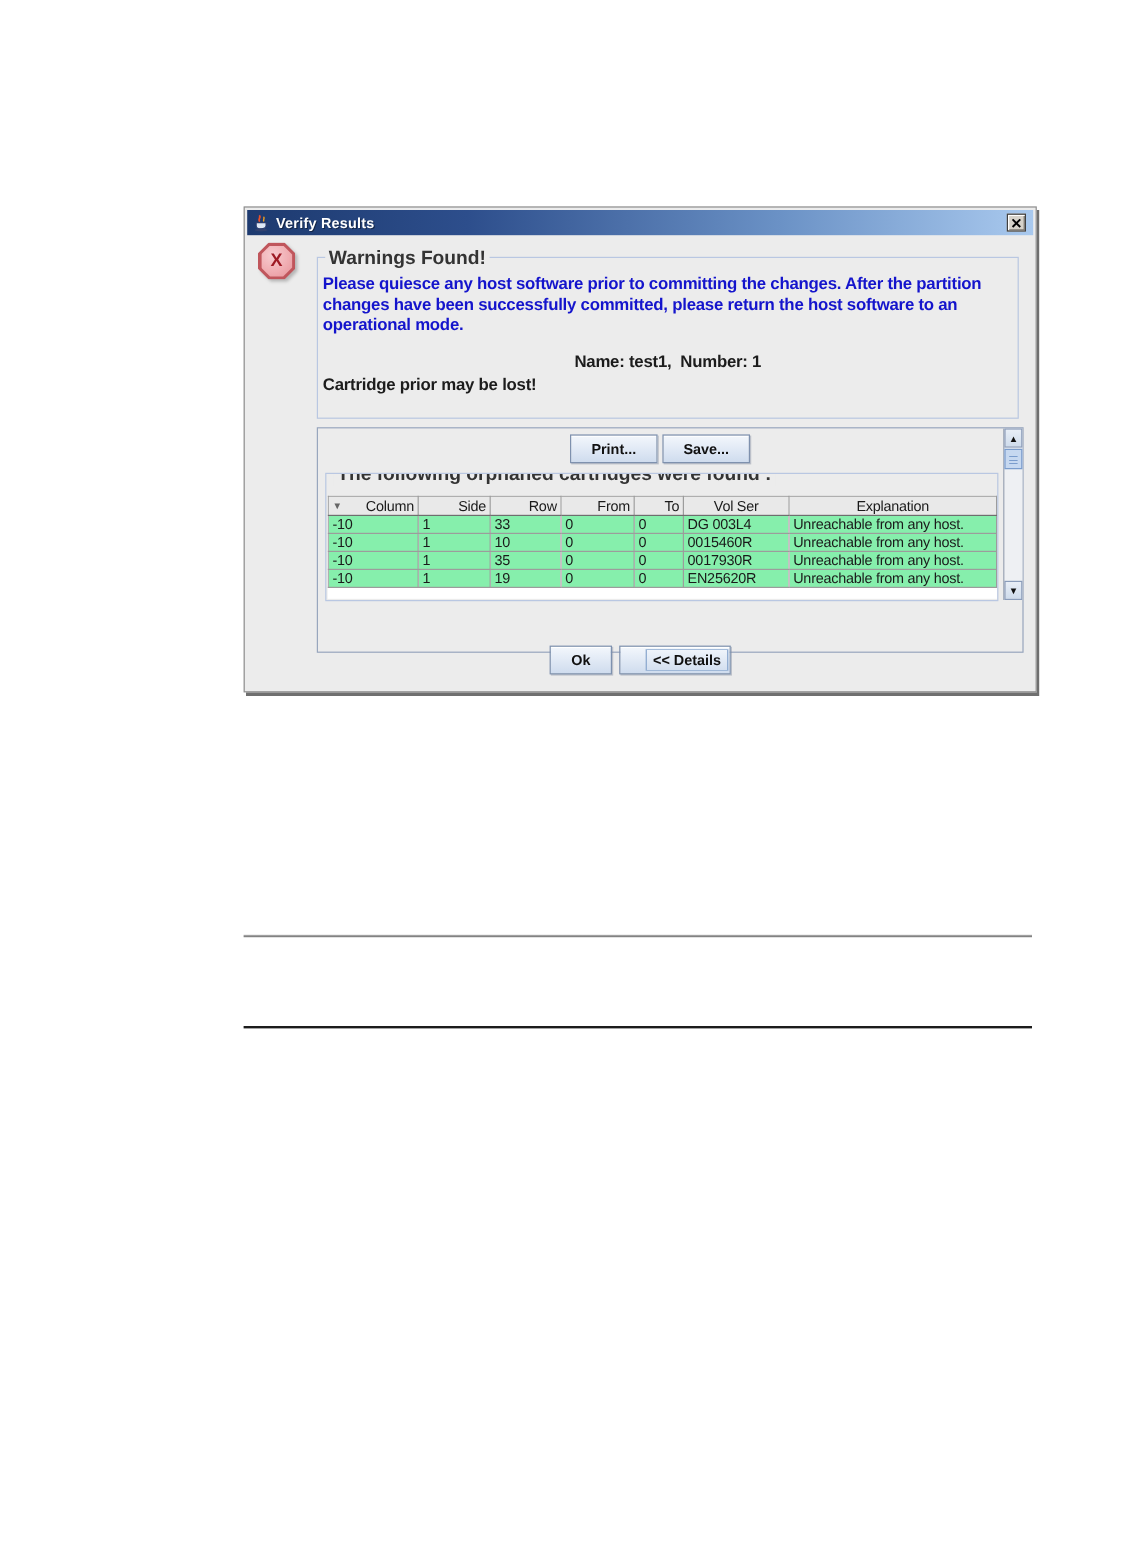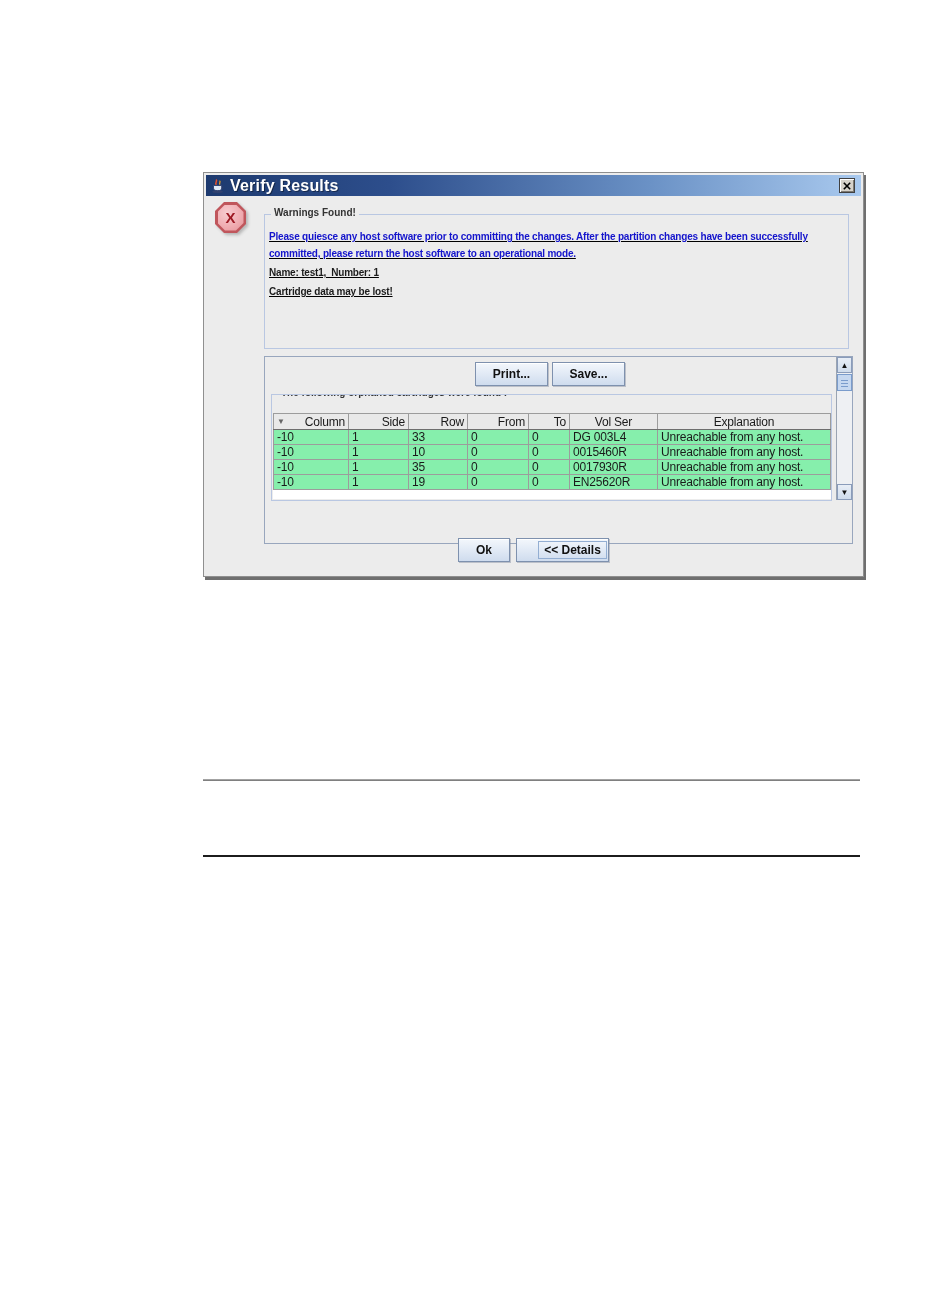--- a/index.html
+++ b/index.html
@@ -10,21 +10,21 @@
   
   .dialog { position:absolute; left:203px; top:172px; width:661px; height:405px;
             background:#ececec; border:1px solid #8f8f8f;
             box-shadow:2px 3px 0 rgba(86,86,86,.85); }
 
   
   .titlebar { position:absolute; left:2px; top:2px; width:655px; height:21px;
               background:linear-gradient(90deg,#1d3a6f 0%,#2d4e8c 28%,#6b92c6 68%,#a9c9ee 100%);
               display:flex; align-items:center; padding-left:4px; }
   .titlebar .cup { width:16px; height:16px; flex:0 0 16px; }
-  .title-text { color:#ffffff; font-weight:bold; font-size:16px; margin-left:4px;
+  .title-text { color:#ffffff; font-weight:bold; font-size:12px; margin-left:4px;
                 letter-spacing:.2px; text-shadow:1px 1px 0 rgba(0,0,0,.4); }
   .close-btn { position:absolute; right:6px; top:3px; width:16px; height:15px;
                background:#d6d2ca; border:1px solid #404040;
                box-shadow:inset 1px 1px 0 #ffffff, inset -1px -1px 0 #7e7a72;
                display:flex; align-items:center; justify-content:center; cursor:pointer; }
 
   
   .err-icon { position:absolute; left:11px; top:29px; width:31px; height:31px;
               filter:drop-shadow(2px 2px 1.5px #b5b5b5); }
   .err-oct-outer { position:absolute; inset:0;
@@ -32,27 +32,27 @@
               background:#c05а5f; background:#c0565c; }
   .err-oct-inner { position:absolute; inset:2.5px;
               clip-path:polygon(29% 0%,71% 0%,100% 29%,100% 71%,71% 100%,29% 100%,0% 71%,0% 29%);
               background:radial-gradient(circle at 35% 30%,#f7ccd0 0%,#f0adb2 55%,#e59298 100%); }
   .err-x { position:absolute; inset:0; display:flex; align-items:center; justify-content:center;
            font-weight:bold; font-size:15px; color:#9e1a24; }
 
   
   .groupbox { position:absolute; border:1px solid #b9c7e2; }
   .groupbox > .gb-title { position:absolute; top:-8px; left:6px; background:#ececec;
-           padding:0 3px; font-weight:bold; font-size:10px; color:#333; white-space:nowrap; }
+           padding:0 3px; font-weight:bold; font-size:16px; color:#333; white-space:nowrap; }
 
   .warn-group { left:60px; top:41px; width:585px; height:135px; }
-  .warn-body { padding:13px 4px 0 4px; font-size:10px; letter-spacing:-0.2px; line-height:17px;text-decoration:underline; }
+  .warn-body { padding:13px 4px 0 4px; font-size:14px; letter-spacing:-0.2px; line-height:17px; }
   .notice-blue { color:#1414cc; font-weight:bold; }
   .offline-text { color:#1c1c1c; font-weight:bold; margin-top:10px; }
-  .name-line { color:#1c1c1c; font-weight:bold; text-align:left; margin-top:2px; white-space:pre; }
+  .name-line { color:#1c1c1c; font-weight:bold; text-align:center; margin-top:14px; white-space:pre; }
   .cartridge-line { color:#1c1c1c; font-weight:bold; margin-top:2px; }
 
   
   .details-panel { position:absolute; left:60px; top:183px; width:589px; height:188px;
                    border:1px solid #98a6bd; background:#ececec; }
 
   
   .jbtn { position:absolute; height:24px; border:1px solid #7e91ae;
           background:linear-gradient(180deg,#f3f7fc 0%,#e3ebf6 45%,#cfdcee 100%);
           box-shadow:inset 0 1px 0 #ffffff, 1px 1px 0 rgba(130,140,160,.45);
@@ -126,21 +126,21 @@
       <div class="err-oct-outer"></div>
       <div class="err-oct-inner"></div>
       <div class="err-x">X</div>
     </div>
 
     <div class="groupbox warn-group">
       <span class="gb-title">Warnings Found!</span>
       <div class="warn-body">
         <div class="notice-blue">Please quiesce any host software prior to committing the changes. After the partition changes have been successfully committed, please return the host software to an operational mode.</div>
         <div class="name-line">Name: test1,  Number: 1</div>
-        <div class="cartridge-line">Cartridge data may be lost!</div>
+        <div class="cartridge-line">Cartridge prior may be lost!</div>
       </div>
     </div>
 
     <div class="details-panel">
 
       <div class="jbtn btn-print">
         <span>Print...</span>
       </div>
       <div class="jbtn btn-save">
         <span>Save...</span>

